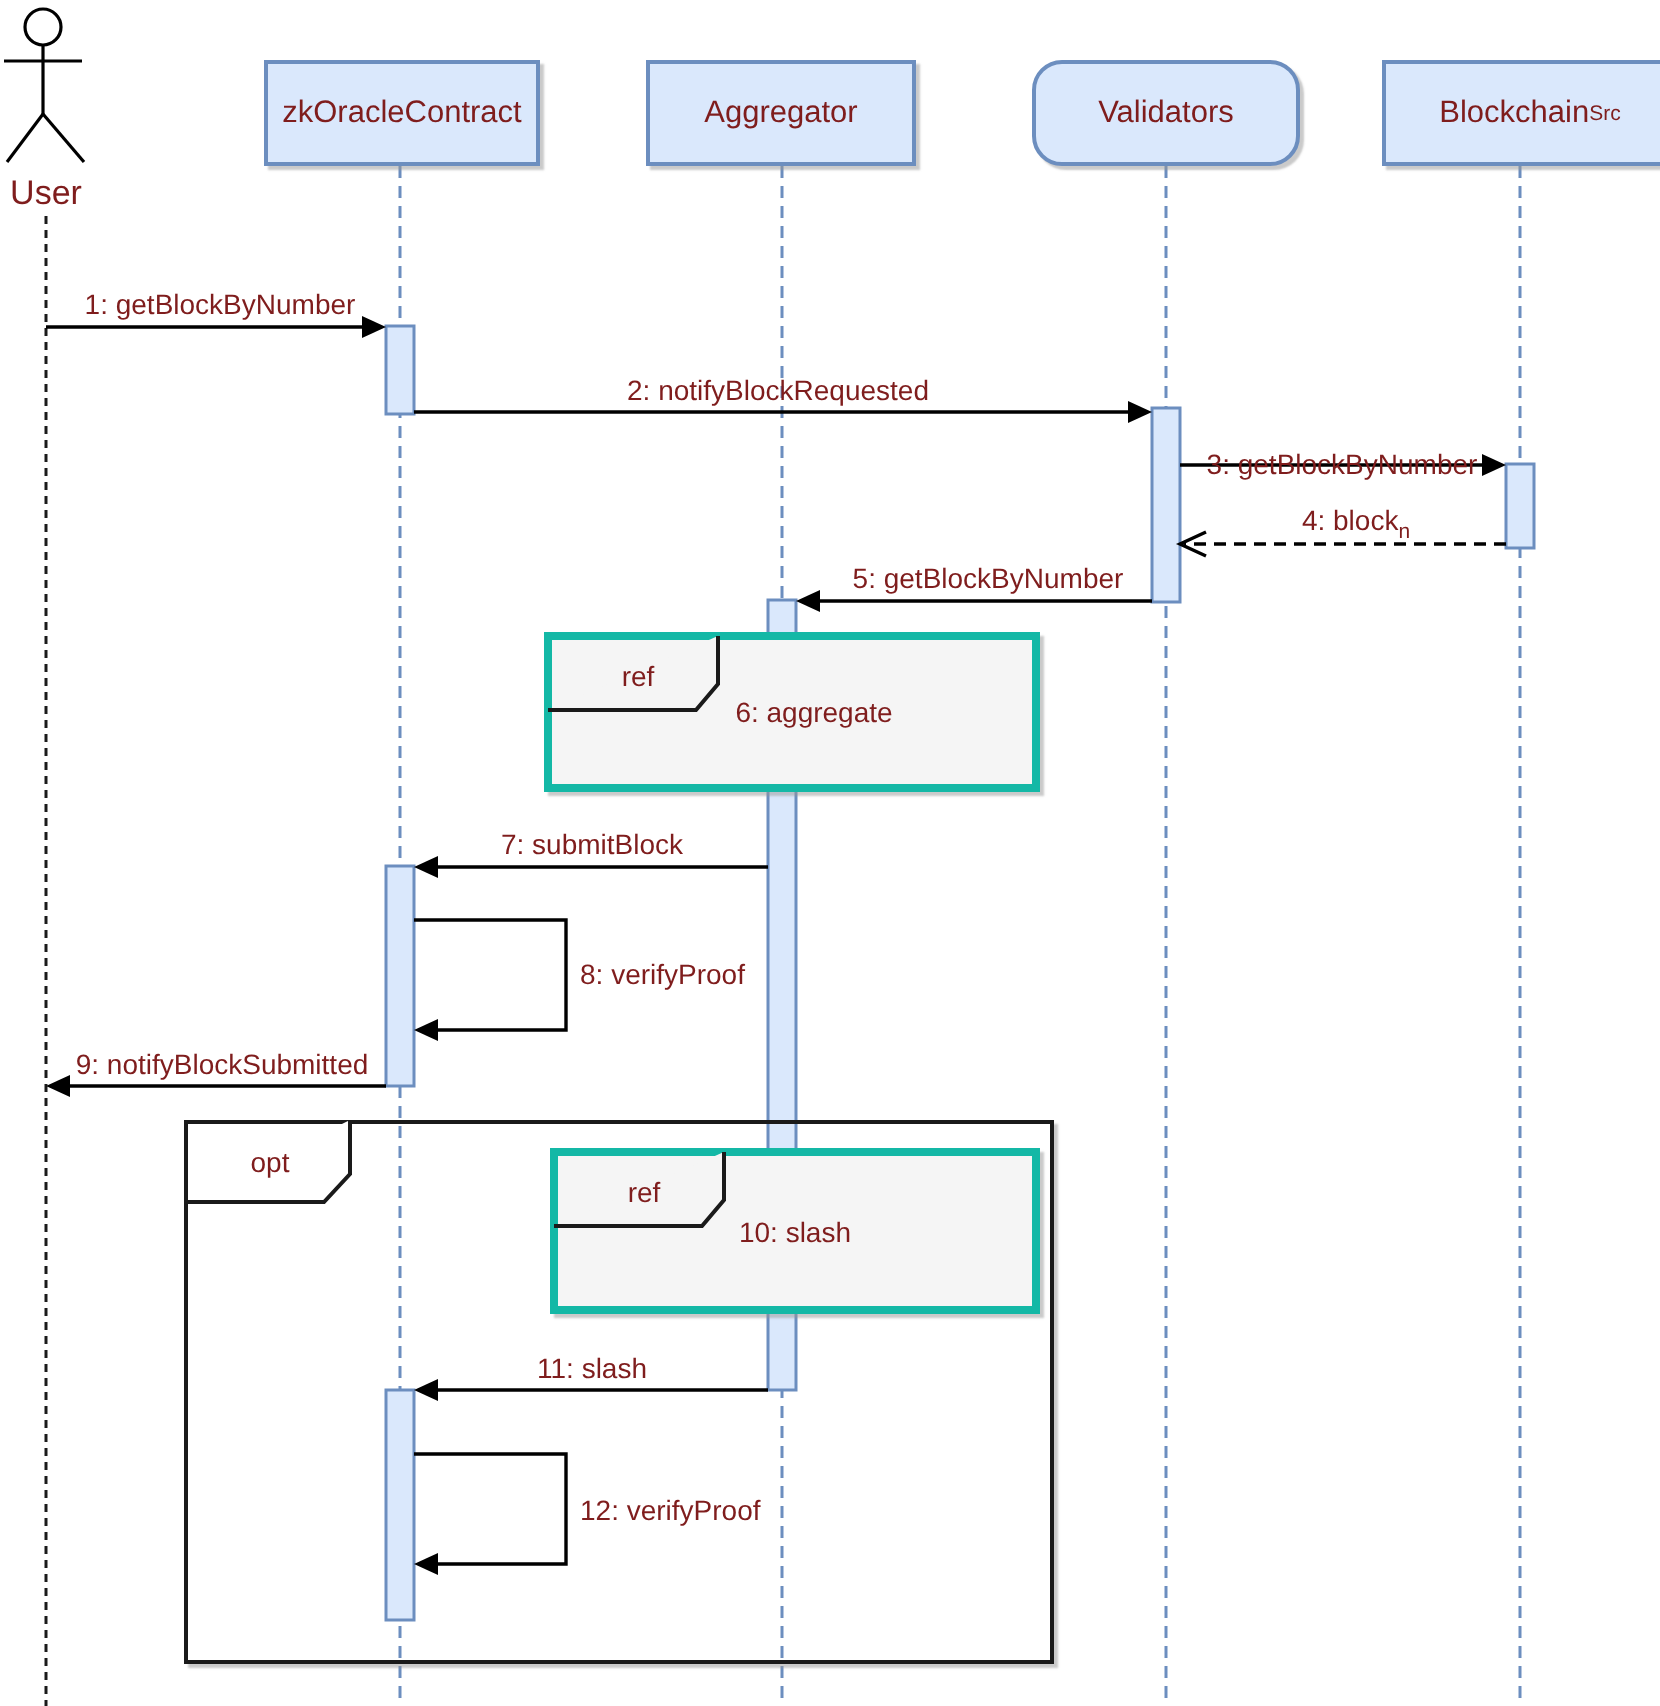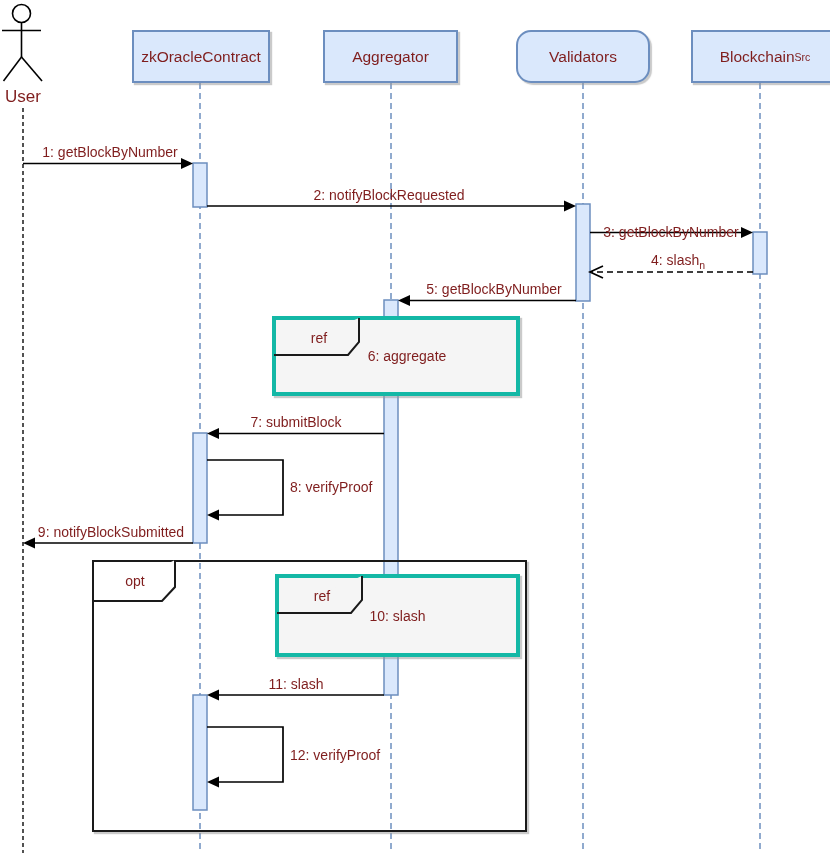--- a/index.html
+++ b/index.html
@@ -140,21 +140,21 @@
     <svg class="pent-svg" width="88" height="40" viewBox="0 0 88 40">
       <path d="M85,0 L85,24 L74,37 L0,37" fill="#f5f5f5" stroke="#1a1a1a" stroke-width="2"></path>
     </svg>
     <span class="op-label" style="left:43px;top:10px;">ref</span>
     <span>10: slash</span>
   </div>
 
   <div class="msg ctr" style="left:110px;top:144px;">1: getBlockByNumber</div>
   <div class="msg ctr" style="left:389px;top:187px;">2: notifyBlockRequested</div>
   <div class="msg ctr" style="left:671px;top:213px;margin-top:11px;">3: getBlockByNumber</div>
-  <div class="msg ctr" style="left:678px;top:252px;"><span>4: slash</span><sub>n</sub></div>
+  <div class="msg ctr" style="left:678px;top:252px;"><span>4: block</span><sub>n</sub></div>
   <div class="msg ctr" style="left:494px;top:281px;">5: getBlockByNumber</div>
   <div class="msg ctr" style="left:296px;top:414px;">7: submitBlock</div>
   <div class="msg" style="left:290px;top:479px;">8: verifyProof</div>
   <div class="msg ctr" style="left:111px;top:524px;">9: notifyBlockSubmitted</div>
   <div class="msg ctr" style="left:296px;top:676px;">11: slash</div>
   <div class="msg" style="left:290px;top:747px;">12: verifyProof</div>
 
 </div>
 
 </body></html>

